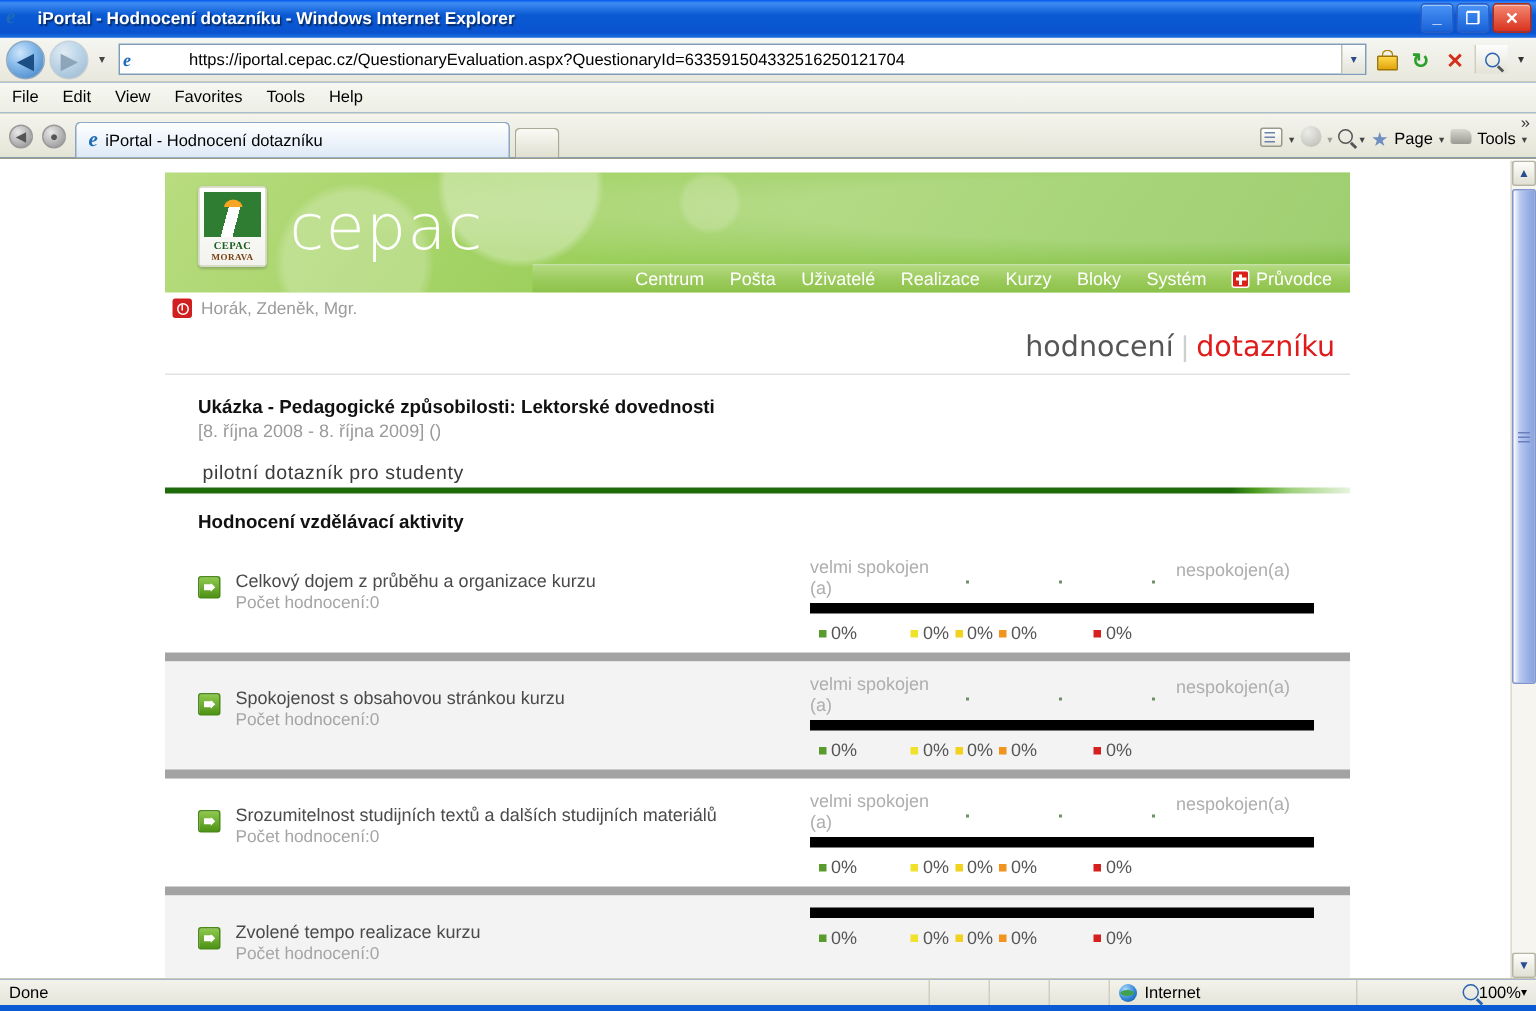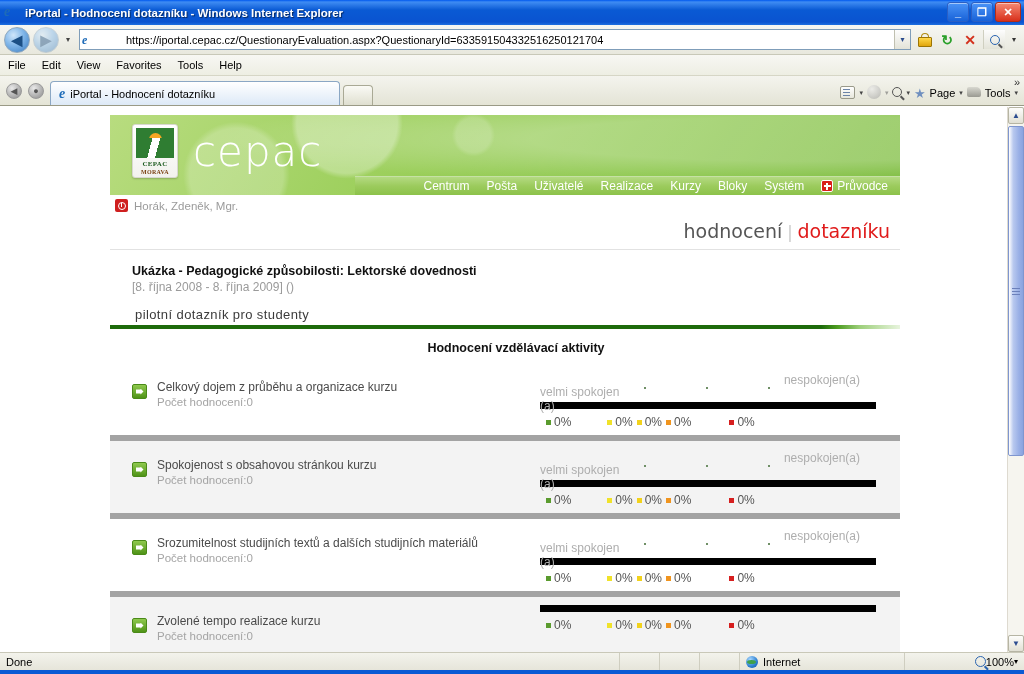--- a/index.html
+++ b/index.html
@@ -226,21 +226,21 @@
 
   .q-title-row { margin-top:13px; padding-left:25px; }
   .q-title { font-size:13px; color:#3b3b3b; letter-spacing:.4px;}
   .q-bar {
     height:4px; margin-top:3px;
     background:linear-gradient(to right,#1d6b0b 0%,#1d6b0b 90%,#4b9b1f 92%,#9fd07d 95%,#e8f4de 100%);
   }
 
   .sect-title {
     margin-top:12px; padding-left:22px;
-    font-size:12.5px; font-weight:bold; color:#111;text-align:center;
+    font-size:12.5px; font-weight:bold; color:#111;
   }
 
   
   .qlist { margin-top:8px; }
   .qrow {
     display:flex; align-items:stretch;
     border-bottom:6px solid #a3a3a3;
     min-height:64px;
     padding:8px 0 6px 0;
   }
@@ -258,21 +258,21 @@
     clip-path:polygon(0 1px,5px 1px,5px 0,8px 3px,5px 6px,5px 5px,0 5px);
   }
   .q-txt { padding-top:9px; }
   .q-name { font-size:12px; color:#4a4a4a; }
   .q-count { font-size:11.5px; color:#a5a5a5; margin-top:2px; }
 
   .q-right { flex:1; position:relative; padding-right:16px; }
   .scale-labels {
     position:relative; height:31px; font-size:12px; color:#aeaeae;
   }
-  .sl-left { position:absolute; left:0; top:14px; width:92px; line-height:14px; }
+  .sl-left { position:absolute; left:0; top:0; width:92px; line-height:14px; }
   .sl-right { position:absolute; right:24px; top:2px; }
   .sl-dots { position:absolute; left:104px; top:16px; width:180px; height:6px; }
   .sl-dots b {
     position:absolute; width:2px; height:2px; background:#6f8f66; display:block;
   }
   .blackbar { height:7px; background:#000000; margin-right:8px; }
   .pct-row {
     display:flex; margin-top:6px; font-size:11.5px; color:#5a5a5a;
     align-items:center; padding-left:6px;
   }

